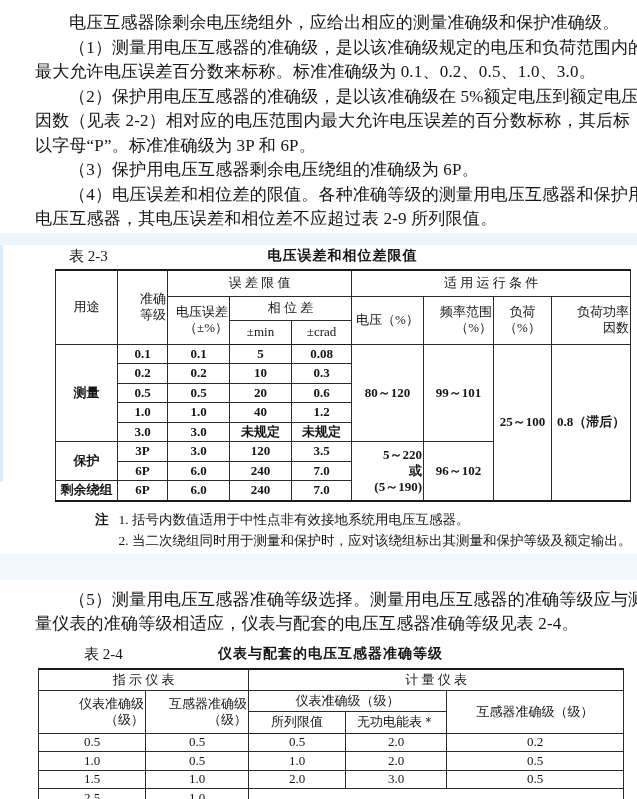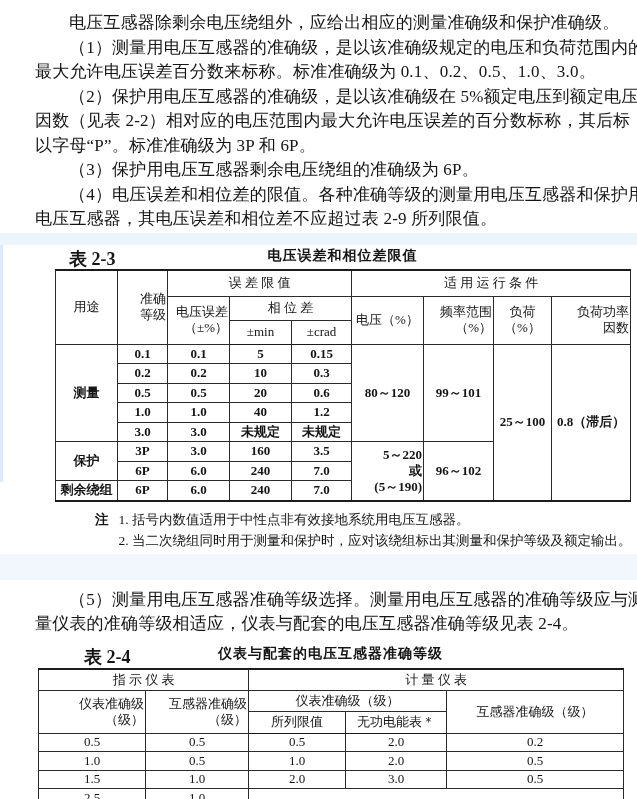--- a/index.html
+++ b/index.html
@@ -13,21 +13,21 @@
   .band2{height:26px;margin-top:3px;background:#f1f7fd;}
   .left-strip{position:absolute;left:0;top:236px;width:3px;height:246px;background:#dcebf9;}
   
   .textblock{padding:11px 12px 0 35px;}
   .tline{font-size:17px;line-height:24.5px;white-space:nowrap;letter-spacing:0.2px;}
   .indent{padding-left:34px;}
   
   .caption{position:relative;height:20px;margin-top:2px;}
   .cap23{margin-left:55px;width:575px;}
   .cap24{margin-left:38px;width:585px;}
-  .cap-label{position:absolute;left:14px;top:0;font-weight:bold;font-size:18px;}
+  .cap-label{position:absolute;left:14px;top:0;font-weight:normal;font-size:15px;}
   .cap-title{display:block;text-align:center;font-weight:bold;font-size:14px;letter-spacing:1px;}
   
   table{border-collapse:collapse;table-layout:fixed;}
   td{border:1px solid #2b2b2b;text-align:center;vertical-align:middle;
      font-size:13px;line-height:16px;padding:0 1px;overflow:hidden;}
   .pre{white-space:pre-line;text-align:right;}
   .t23{margin:2px 0 0 55px;width:575px;border-top:2.5px solid #1b1b1b;border-bottom:2px solid #1b1b1b;}
   .t23 tr.hr1 td{height:25px;}
   .t23 tr.hr2 td{height:23px;}
   .t23 tr.hr3 td{height:23px;border-bottom:1.5px solid #1b1b1b;}
@@ -106,21 +106,21 @@
     </tr>
     <tr class="hr3">
       <td>±min</td>
       <td>±crad</td>
     </tr>
     <tr class="br">
       <td rowspan="5">测量</td>
       <td>0.1</td>
       <td>0.1</td>
       <td>5</td>
-      <td>0.15</td>
+      <td>0.08</td>
       <td rowspan="5">80～120</td>
       <td rowspan="5">99～101</td>
       <td rowspan="8">25～100</td>
       <td rowspan="8">0.8（滞后）</td>
     </tr>
     <tr class="br">
       <td>0.2</td>
       <td>0.2</td>
       <td>10</td>
       <td>0.3</td>
@@ -140,21 +140,21 @@
     <tr class="br">
       <td>3.0</td>
       <td>3.0</td>
       <td>未规定</td>
       <td>未规定</td>
     </tr>
     <tr class="br">
       <td rowspan="2">保护</td>
       <td>3P</td>
       <td>3.0</td>
-      <td>160</td>
+      <td>120</td>
       <td>3.5</td>
       <td rowspan="3" class="pre">5～220
 或
 (5～190)</td>
       <td rowspan="3">96～102</td>
     </tr>
     <tr class="br">
       <td>6P</td>
       <td>6.0</td>
       <td>240</td>

